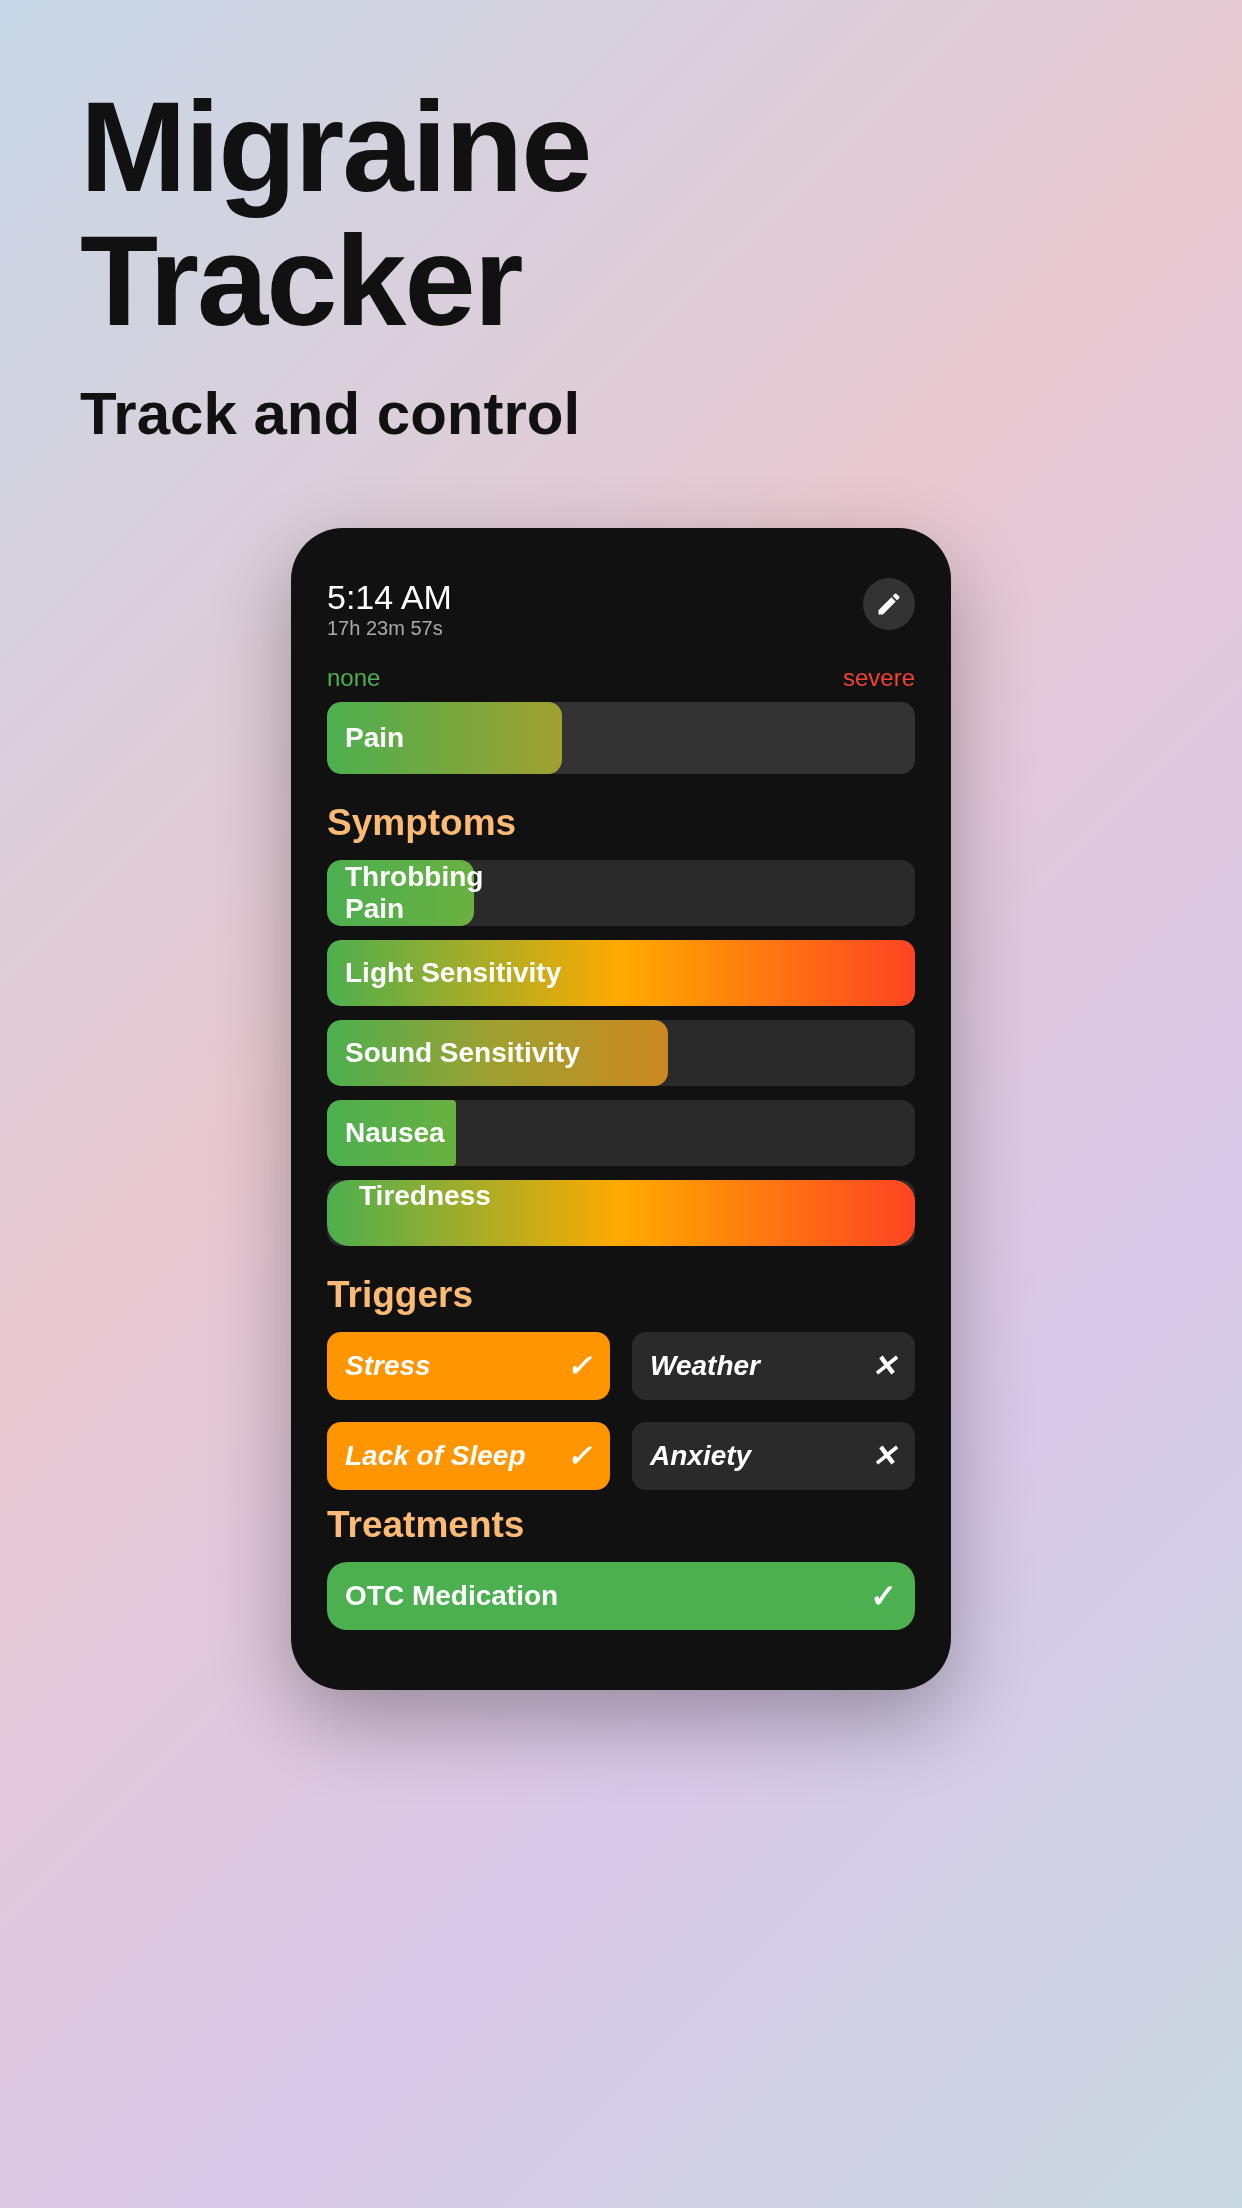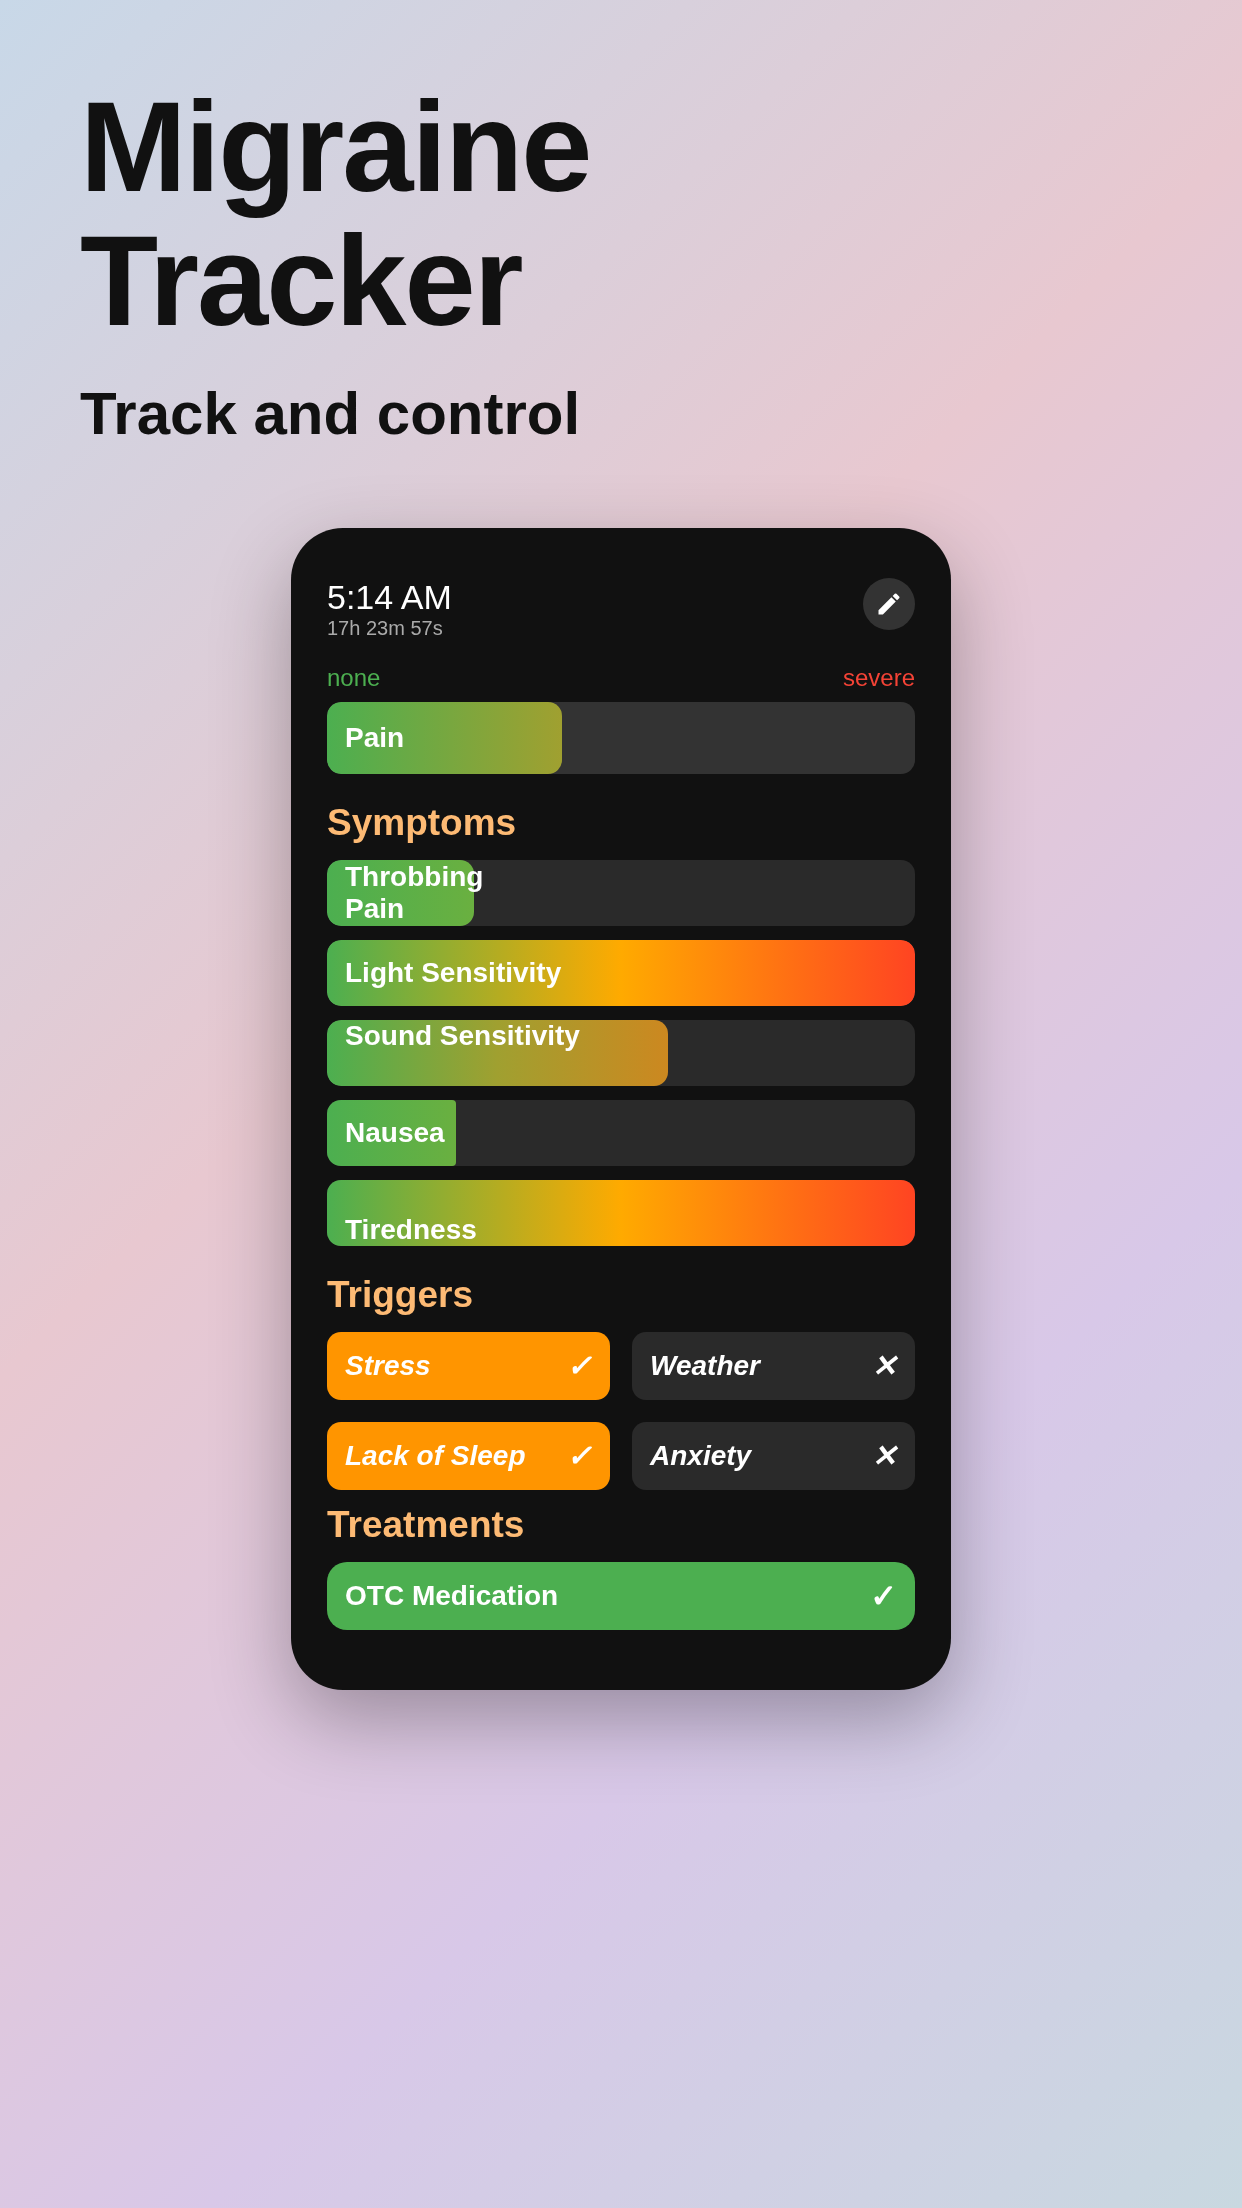--- a/index.html
+++ b/index.html
@@ -170,43 +170,44 @@
       padding-left: 18px;
     }
 
     
     .sound-fill {
       width: 58%;
       background: linear-gradient(90deg, #4caf50, #a0a030, #cc8820);
       height: 100%;
       border-radius: 14px;
       display: flex;
+      align-items: center;
       padding-left: 18px;
     }
 
     
     .nausea-fill {
       width: 22%;
       background: linear-gradient(90deg, #4caf50, #6ab040);
       height: 100%;
       border-radius: 4px;
       display: flex;
       align-items: center;
       padding-left: 18px;
     }
 
     
     .tiredness-fill {
       width: 100%;
       background: linear-gradient(90deg, #4caf50, #ffaa00, #ff4422);
       height: 100%;
-      border-radius: 3px;
-      display: flex;
-      align-items: flex-end;
-      padding-left: 18px;
+      border-radius: 22px;
+      display: flex;
+      align-items: flex-start;
+      padding-left: 32px;
     }
 
     
     .triggers-grid {
       display: grid;
       grid-template-columns: 1fr 1fr;
       gap: 22px;
       margin-bottom: 14px;
       font-style: italic;
     }

